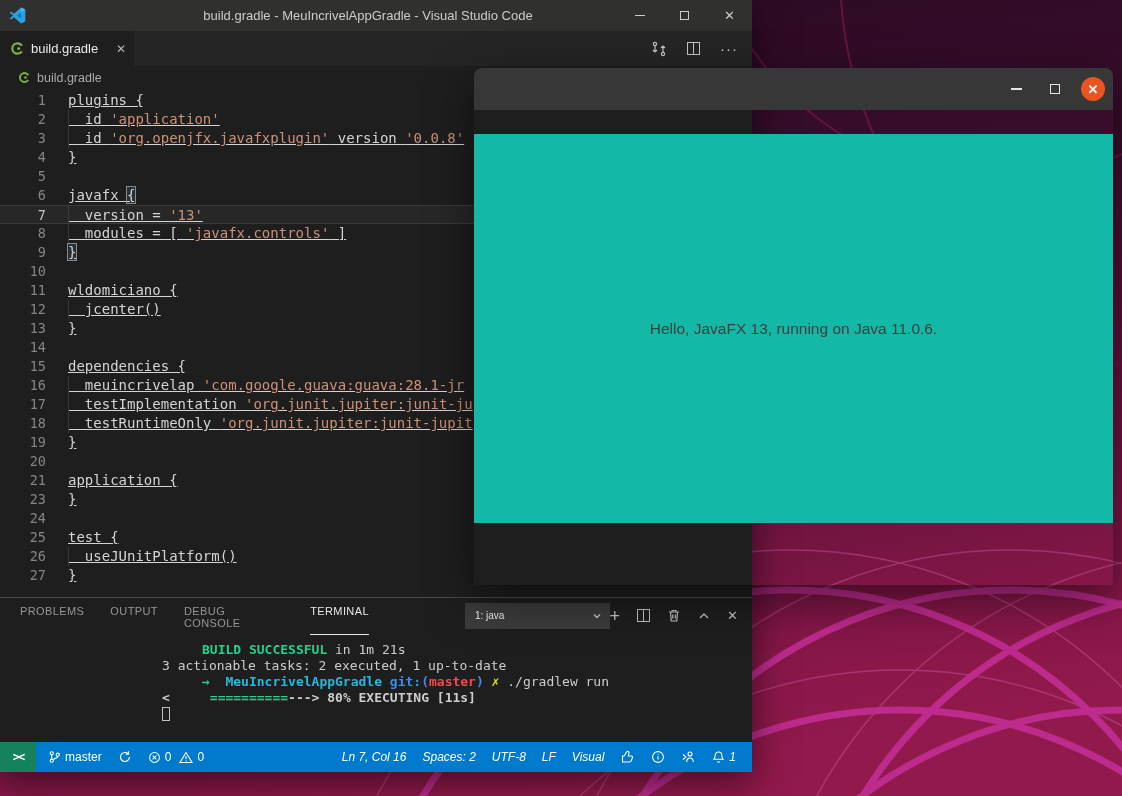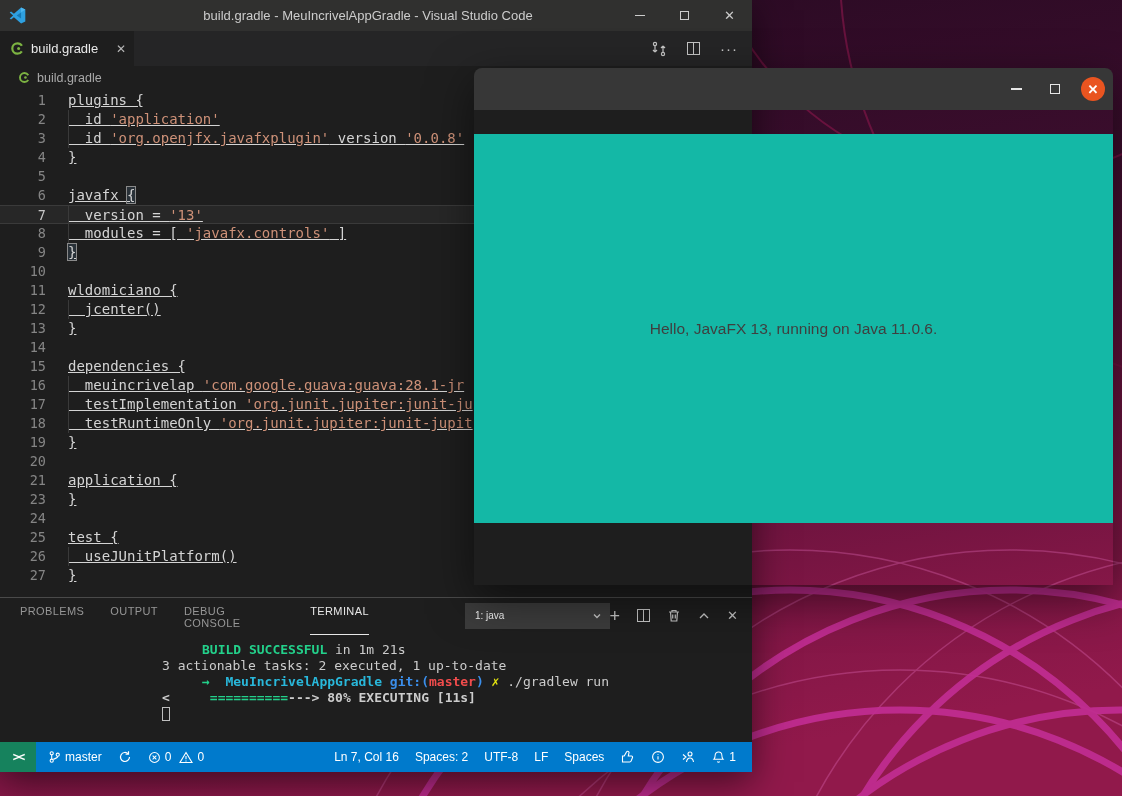--- a/index.html
+++ b/index.html
@@ -60,21 +60,21 @@
   .term-line .g { color:#23d18b;margin-left:40px; } .term-line .c { color:#29b8db; } .term-line .bl { color:#3b8eea; }
   .term-line .r { color:#f14c4c; } .term-line .y { color:#e5e510; } .term-line .b { font-weight:bold; }
   .term-cursor { display:inline-block; width:8px; height:14px; border:1px solid #bfbfbf; margin-top:1px; }
 
   
   .statusbar { flex:none; height:30px; background:#007acc; display:flex; align-items:center; color:#ffffff; font-size:12px; }
   .remote { width:36px; height:100%; background:#16825d; display:flex; align-items:center; justify-content:center;
             font-family:"DejaVu Sans Mono", monospace; font-weight:bold; font-size:12px; letter-spacing:-2px; }
   .sb-item { display:flex; align-items:center; gap:4px; padding:0 8px; height:100%; }
   .sb-left { display:flex; align-items:center; height:100%; margin-left:4px; }
-  .sb-right { margin-left:auto; display:flex; align-items:center; height:100%; padding-right:8px; }
+  .sb-right { margin-left:auto; display:flex; align-items:center; height:100%; padding-right:8px;font-style:italic; }
   .sb-item svg { display:block; }
 
   
   .javafx { position:absolute; left:474px; top:68px; width:639px; height:517px; z-index:2;
             box-shadow:0 14px 45px rgba(0,0,0,.5); border-radius:8px 8px 0 0; }
   .jfx-titlebar { height:42px; background:#373737; border-radius:8px 8px 0 0; display:flex; align-items:center;
                   justify-content:flex-end; padding-right:8px; gap:13px; }
   .jfx-btn { width:26px; height:26px; display:flex; align-items:center; justify-content:center; color:#e6e6e6; }
   .jfx-btn .mn { width:11px; height:1.5px; background:#e6e6e6; display:block; }
   .jfx-btn .sq { width:10px; height:10px; border:1.5px solid #e6e6e6; display:block; }
@@ -345,21 +345,21 @@
       <div class="sb-item">
           <span>Spaces: 2</span>
         </div>
       <div class="sb-item">
           <span>UTF-8</span>
         </div>
       <div class="sb-item">
           <span>LF</span>
         </div>
       <div class="sb-item">
-          <span>Spaces</span>
+          <span>Visual</span>
         </div>
       <div class="sb-item">
         <svg width="15" height="14" viewBox="0 0 15 14" fill="none" stroke="#fff" stroke-width="1.1">
           <path d="M2.5 12h7.2a1.6 1.6 0 0 0 1.5-1.1l1.3-3.4a1.1 1.1 0 0 0-1-1.5H8.3l.6-2.8A1.3 1.3 0 0 0 6.5 2L4.2 6H2.5z"></path>
         </svg>
       </div>
       <div class="sb-item">
         <svg width="14" height="14" viewBox="0 0 14 14" fill="none" stroke="#fff" stroke-width="1.1">
           <circle cx="7" cy="7" r="5.4"></circle>
             <path d="M7 6.2v3.4M7 4.2v.9"></path>

